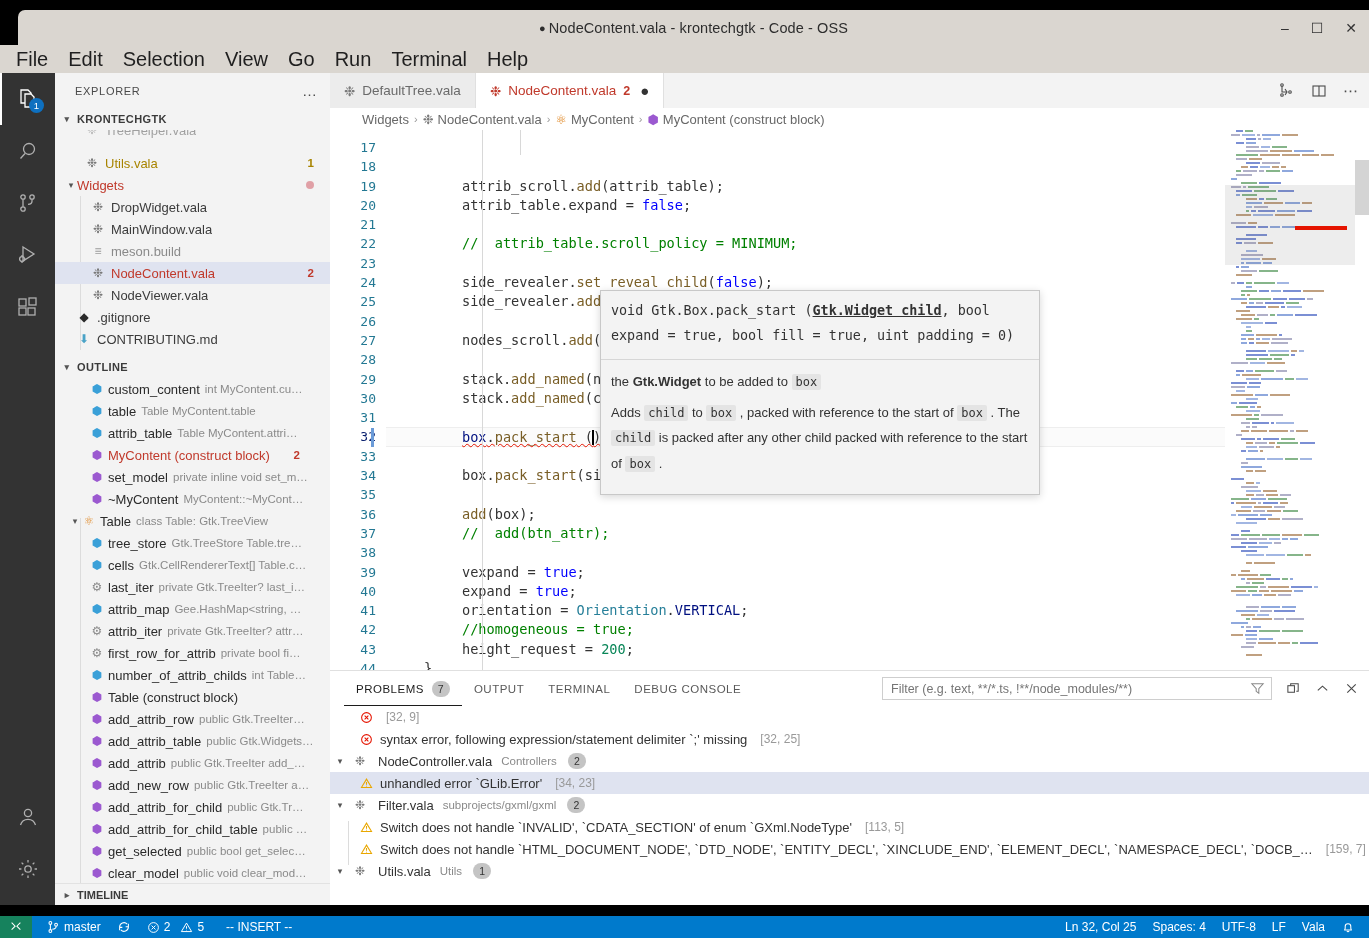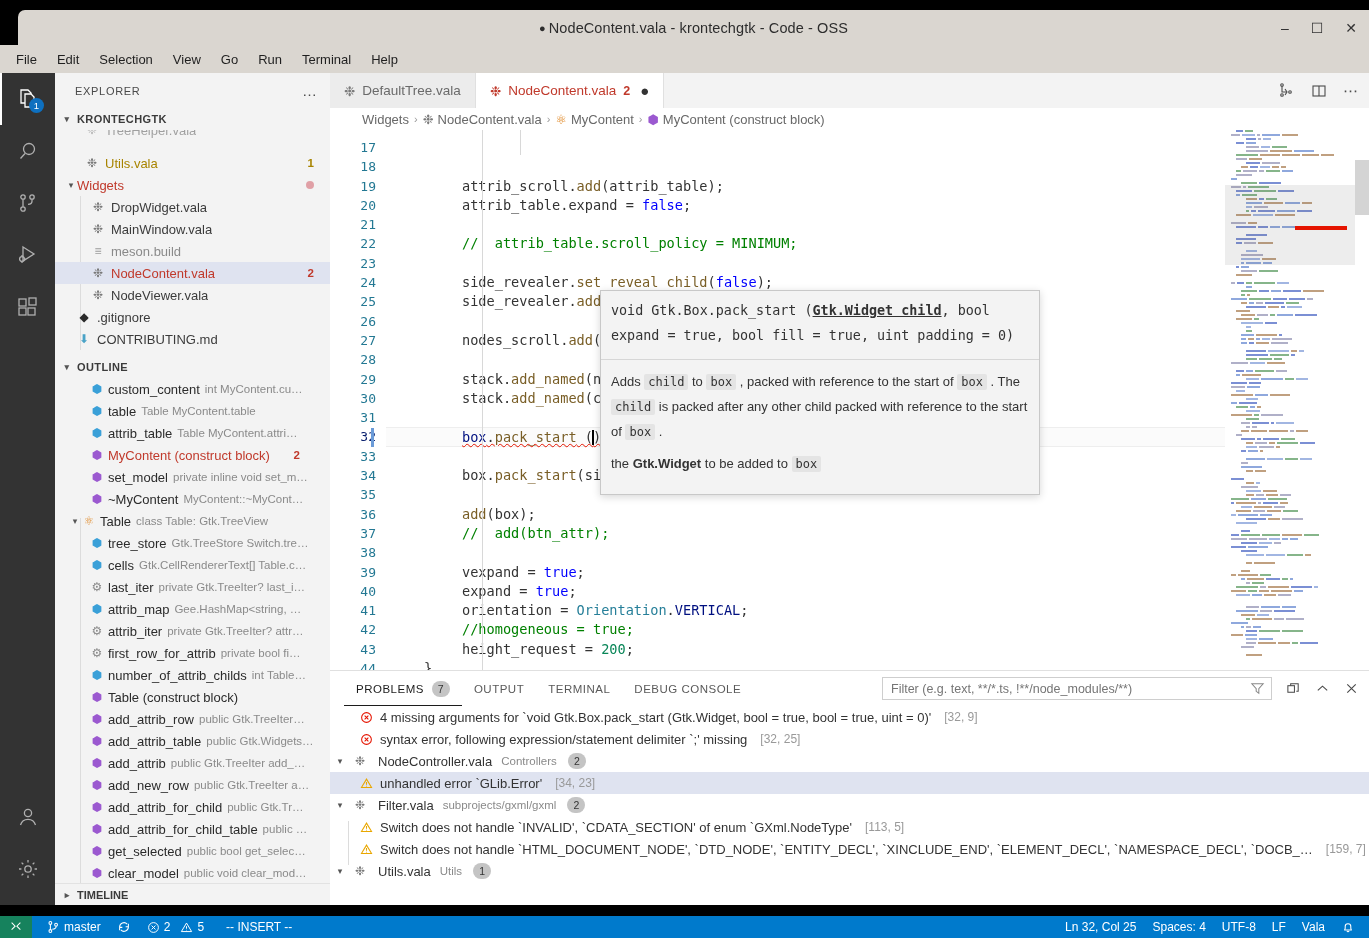--- a/index.html
+++ b/index.html
@@ -33,21 +33,21 @@
   .titlebar .wctrl span { font-size: 14px; cursor: default; line-height: 1; }
   .dirty-dot { font-size: 11px; margin-right: 3px; vertical-align: 1px; }
 
   
   .menubar {
     position: absolute; left: 0; top: 45px;
     width: 1369px; height: 28px;
     background: #dad6d0;
     display: flex; align-items: center;
     padding-left: 16px; gap: 20px;
-    color: #1f1f1f; font-size: 13px;
+    color: #1f1f1f; font-size: 20px;
   }
   .menubar .mi { cursor: default; }
 
   
   .activitybar {
     position: absolute; left: 0; top: 73px;
     width: 55px; height: 832px;
     background: #333333;
     display: flex; flex-direction: column; align-items: center;
   }
@@ -482,21 +482,21 @@
         </div>
         <div class="outline-row" style="padding-left: 14px;">
           <span class="chev">▾</span>
           <span class="sym sym-class">⚛</span>
           <span class="oname">Table</span>
           <span class="odet">class Table: Gtk.TreeView</span>
         </div>
         <div class="outline-row" style="padding-left: 34px;">
           <span class="sym sym-prop">⬢</span>
           <span class="oname">tree_store</span>
-          <span class="odet">Gtk.TreeStore Switch.tre…</span>
+          <span class="odet">Gtk.TreeStore Table.tre…</span>
         </div>
         <div class="outline-row" style="padding-left: 34px;">
           <span class="sym sym-prop">⬢</span>
           <span class="oname">cells</span>
           <span class="odet">Gtk.CellRendererText[] Table.c…</span>
         </div>
         <div class="outline-row" style="padding-left: 34px;">
           <span class="sym sym-field">⚙</span>
           <span class="oname">last_iter</span>
           <span class="odet">private Gtk.TreeIter? last_i…</span>
@@ -697,26 +697,26 @@
           <div class="ln">height_request = <span class="t-num">200</span>;</div>
           <div class="ln" style="padding-left: 38px;">}</div>
         </div>
 
       <div class="hover-card">
         <div class="hover-sig">
           <span>void Gtk.Box.pack_start (</span><u>Gtk.Widget child</u><span>, bool expand = true, bool fill = true, uint padding = 0)</span>
         </div>
         <div class="hover-body">
           <p>
+            <span>the </span><b>Gtk.Widget</b><span> to be added to </span><code>box</code>
+          </p>
+          <p>
             Adds <code>child</code> to <code>box</code> , packed with reference to the start of <code>box</code> .
             The <code>child</code> is packed after any other child packed with reference to
             the start of <code>box</code> .
-          </p>
-          <p>
-            <span>the </span><b>Gtk.Widget</b><span> to be added to </span><code>box</code>
           </p>
         </div>
       </div>
 
       <div class="minimap" id="minimap">
           <div class="mm-line" style="padding-left: 11px;">
             <span class="mm-seg" style="width: 7px; background: rgb(123, 143, 212);"></span>
             <span class="mm-seg" style="width: 8px; background: rgb(134, 181, 138);"></span>
           </div>
           <div class="mm-line" style="padding-left: 6px;">
@@ -1344,21 +1344,20 @@
       </div>
     </div>
     <div class="problems-list" id="problems-list" style="position: relative;">
         <div class="pb-row pb-item">
           <span>
             <svg width="13" height="13" viewBox="0 0 16 16" fill="none" stroke="#e51400" stroke-width="1.3">
               <circle cx="8" cy="8" r="6"></circle>
               <path d="M5.7 5.7l4.6 4.6M10.3 5.7l-4.6 4.6"></path>
             </svg>
           </span>
-          <span>4 missing arguments for `void Gtk.Box.pack_start (Gtk.Widget, bool = true, bool = true, uint = 0)'</span>
           <span class="pb-loc">[32, 9]</span>
         </div>
         <div class="pb-row pb-item">
           <span>
             <svg width="13" height="13" viewBox="0 0 16 16" fill="none" stroke="#e51400" stroke-width="1.3">
               <circle cx="8" cy="8" r="6"></circle>
               <path d="M5.7 5.7l4.6 4.6M10.3 5.7l-4.6 4.6"></path>
             </svg>
           </span>
           <span>syntax error, following expression/statement delimiter `;' missing</span>

